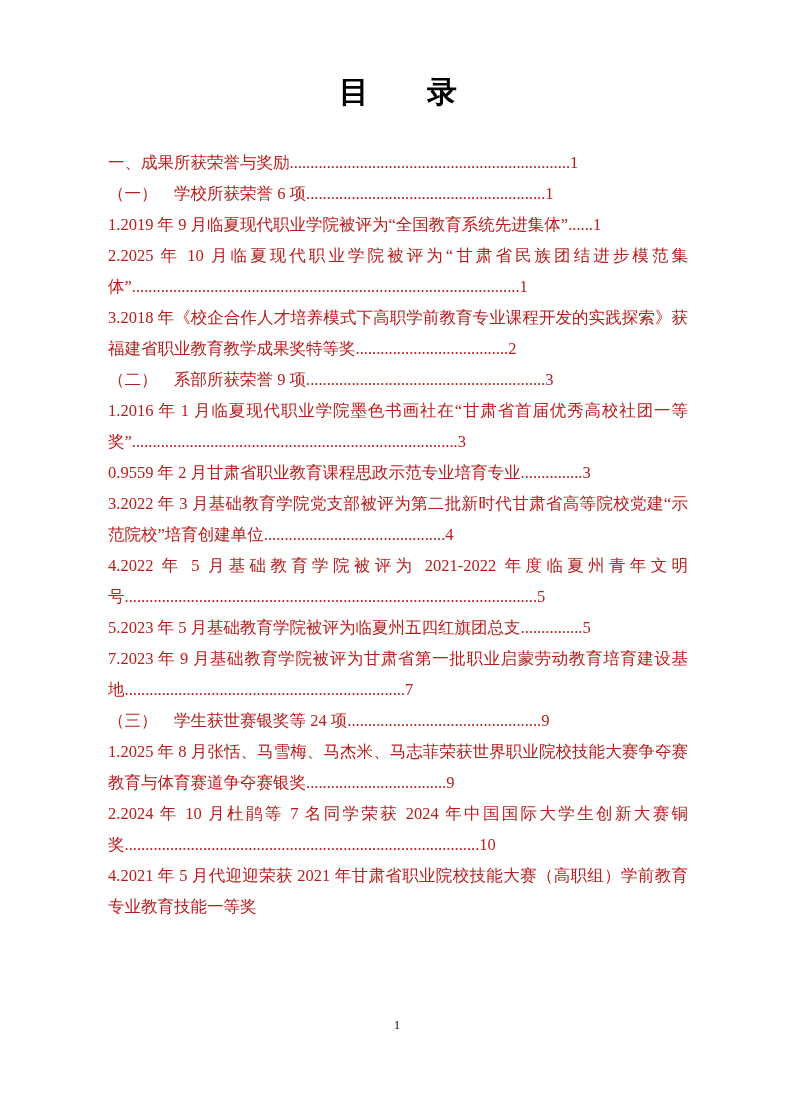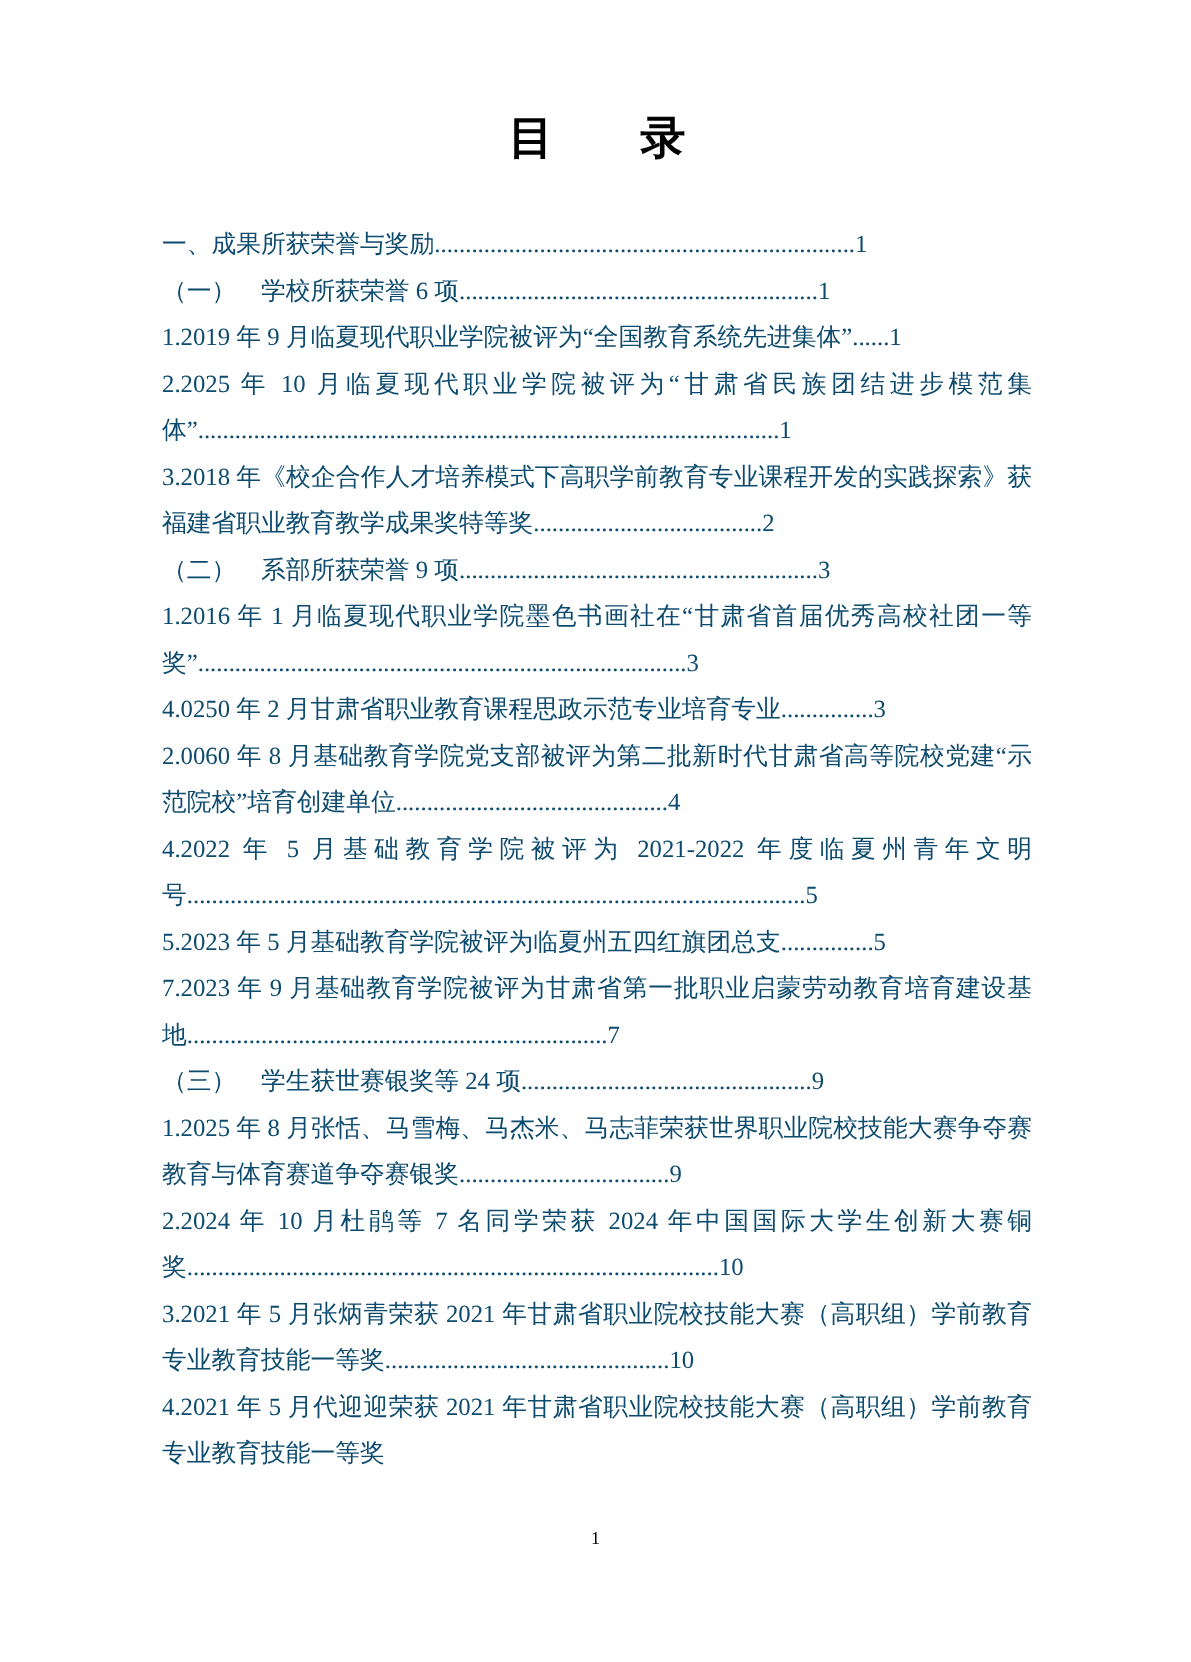--- a/index.html
+++ b/index.html
@@ -34,21 +34,21 @@
     padding-left: 14px;
   }
   .toc-list {
     margin: 0;
     padding: 0;
     list-style: none;
   }
   .toc-entry {
     font-size: 16.5px;
     line-height: 31px;
-    color: #0c4a6e;
+    color: #b91c1c;
     text-align: justify;
     margin: 0;
     word-break: break-all;
   }
   .toc-entry .txt {
     
   }
   .toc-entry .leader {
     letter-spacing: 0px;
   }
@@ -75,26 +75,25 @@
   <div class="content">
     <div class="doc-title">目　录</div>
     <div class="toc-list" id="toc-list">
         <p class="toc-entry indent-1"><span class="txt">一、成果所获荣誉与奖励</span><span class="leader">....................................................................</span><span class="pg">1</span></p>
         <p class="toc-entry indent-1"><span class="txt">（一）　学校所获荣誉 6 项</span><span class="leader">..........................................................</span><span class="pg">1</span></p>
         <p class="toc-entry indent-1"><span class="txt">1.2019 年 9 月临夏现代职业学院被评为“全国教育系统先进集体”</span><span class="leader">......</span><span class="pg">1</span></p>
         <p class="toc-entry indent-1"><span class="txt">2.2025 年 10 月临夏现代职业学院被评为“甘肃省民族团结进步模范集体”</span><span class="leader">..............................................................................................</span><span class="pg">1</span></p>
         <p class="toc-entry indent-1"><span class="txt">3.2018 年《校企合作人才培养模式下高职学前教育专业课程开发的实践探索》获福建省职业教育教学成果奖特等奖</span><span class="leader">.....................................</span><span class="pg">2</span></p>
         <p class="toc-entry indent-1"><span class="txt">（二）　系部所获荣誉 9 项</span><span class="leader">..........................................................</span><span class="pg">3</span></p>
         <p class="toc-entry indent-1"><span class="txt">1.2016 年 1 月临夏现代职业学院墨色书画社在“甘肃省首届优秀高校社团一等奖”</span><span class="leader">...............................................................................</span><span class="pg">3</span></p>
-        <p class="toc-entry indent-1"><span class="txt">4.0250 年 2 月甘肃省职业教育课程思政示范专业培育专业</span><span class="leader">...............</span><span class="pg">3</span></p>
-        <p class="toc-entry indent-1"><span class="txt">2.0060 年 8 月基础教育学院党支部被评为第二批新时代甘肃省高等院校党建“示范院校”培育创建单位</span><span class="leader">............................................</span><span class="pg">4</span></p>
+        <p class="toc-entry indent-1"><span class="txt">0.9559 年 2 月甘肃省职业教育课程思政示范专业培育专业</span><span class="leader">...............</span><span class="pg">3</span></p>
+        <p class="toc-entry indent-1"><span class="txt">3.2022 年 3 月基础教育学院党支部被评为第二批新时代甘肃省高等院校党建“示范院校”培育创建单位</span><span class="leader">............................................</span><span class="pg">4</span></p>
         <p class="toc-entry indent-1"><span class="txt">4.2022 年 5 月基础教育学院被评为 2021-2022 年度临夏州青年文明号</span><span class="leader">....................................................................................................</span><span class="pg">5</span></p>
         <p class="toc-entry indent-1"><span class="txt">5.2023 年 5 月基础教育学院被评为临夏州五四红旗团总支</span><span class="leader">...............</span><span class="pg">5</span></p>
         <p class="toc-entry indent-1"><span class="txt">7.2023 年 9 月基础教育学院被评为甘肃省第一批职业启蒙劳动教育培育建设基地</span><span class="leader">....................................................................</span><span class="pg">7</span></p>
         <p class="toc-entry indent-1"><span class="txt">（三）　学生获世赛银奖等 24 项</span><span class="leader">...............................................</span><span class="pg">9</span></p>
         <p class="toc-entry indent-1"><span class="txt">1.2025 年 8 月张恬、马雪梅、马杰米、马志菲荣获世界职业院校技能大赛争夺赛教育与体育赛道争夺赛银奖</span><span class="leader">..................................</span><span class="pg">9</span></p>
         <p class="toc-entry indent-1"><span class="txt">2.2024 年 10 月杜鹃等 7 名同学荣获 2024 年中国国际大学生创新大赛铜奖</span><span class="leader">......................................................................................</span><span class="pg">10</span></p>
-        <p class="toc-entry indent-1"><span class="txt">3.2021 年 5 月张炳青荣获 2021 年甘肃省职业院校技能大赛（高职组）学前教育专业教育技能一等奖</span><span class="leader">..............................................</span><span class="pg">10</span></p>
         <p class="toc-entry indent-1"><span class="txt">4.2021 年 5 月代迎迎荣获 2021 年甘肃省职业院校技能大赛（高职组）学前教育专业教育技能一等奖</span></p>
       </div>
   </div>
   <div class="page-number">1</div>
 </div>
 
 </body></html>

